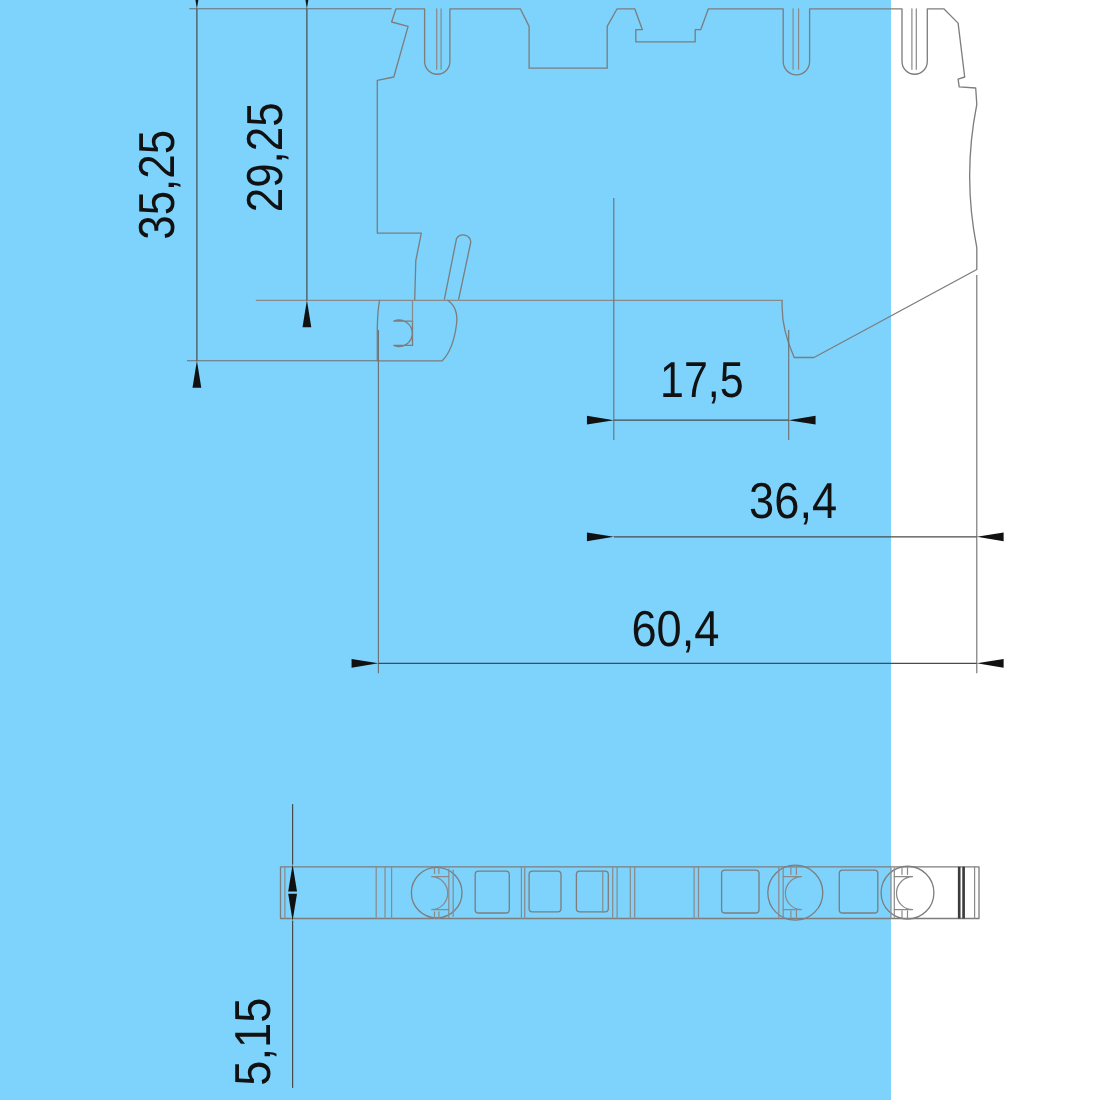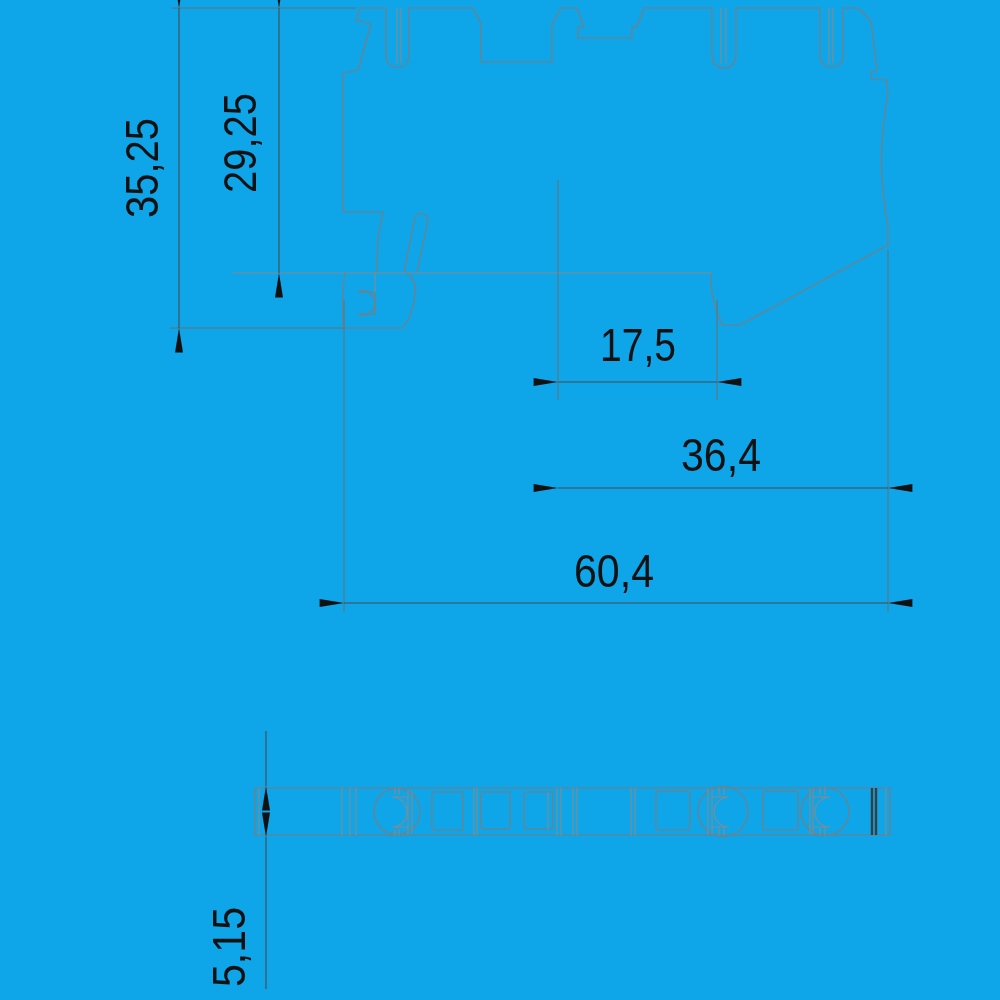--- a/index.html
+++ b/index.html
@@ -5,23 +5,23 @@
   html, body {
     margin: 0;
     padding: 0;
     background: #ffffff;
     width: 1000px;
     height: 1000px;
     overflow: hidden;
     font-family: "Liberation Sans", sans-serif;
   }
   .drawing-wrap {
-    width: 1000px;
+    width: 810px;
     height: 1000px;
-    background: #0ea5e9;
+    background: #7dd3fc;
   }
   svg { display: block; }
   .outline {
     fill: none;
     stroke: #7d7d7d;
     stroke-width: 1.2;
     stroke-linejoin: round;
     stroke-linecap: round;
   }
   .outline-thin {

